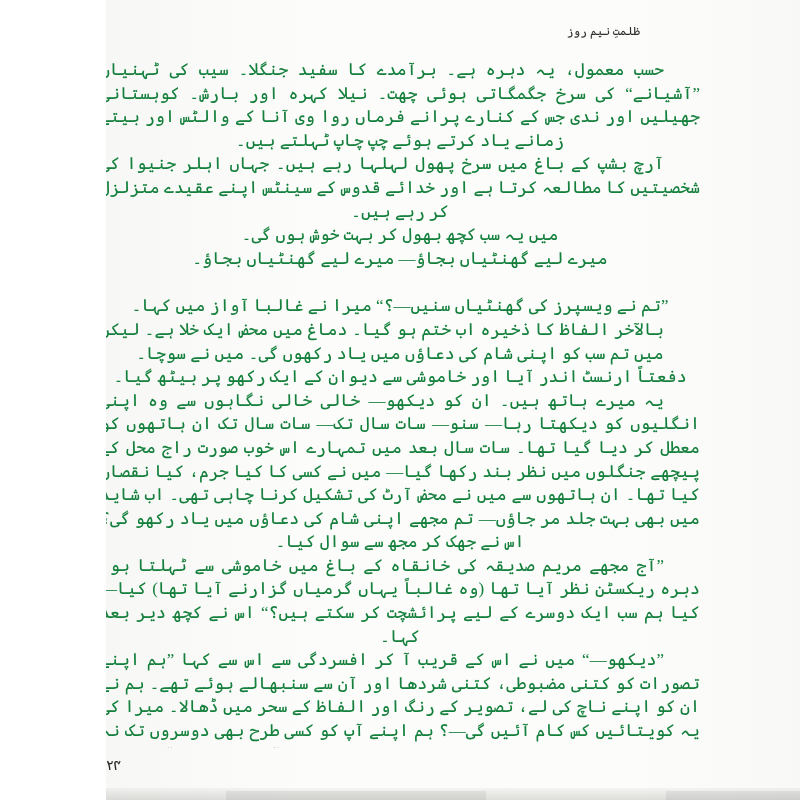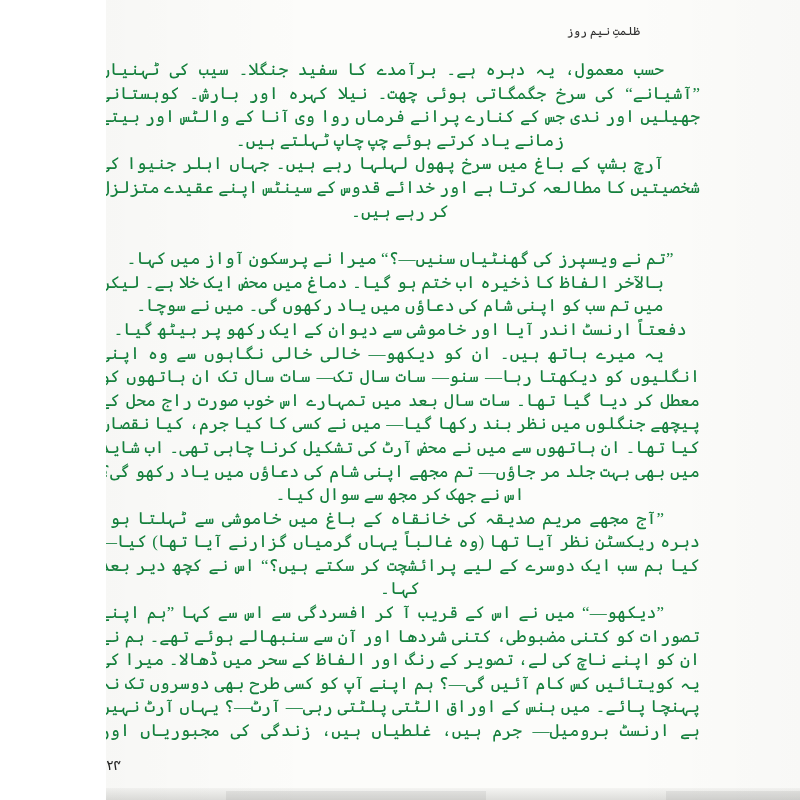--- a/index.html
+++ b/index.html
@@ -72,22 +72,24 @@
 </head>
 <body>
 
 <div class="scan-page">
 
   <div class="running-header">ظلمتِ نیم روز</div>
 
   <div class="text-column">
       <div class="para prose">حسب معمول، یہ دہرہ ہے۔ برآمدے کا سفید جنگلا۔ سیب کی ٹہنیاں ”آشیانے“ کی سرخ جگمگاتی ہوئی چھت۔ نیلا کہرہ اور بارش۔ کوہستانی جھیلیں اور ندی جس کے کنارے پرانے فرماں روا وی آنا کے والٹس اور بیتے زمانے یاد کرتے ہوئے چپ چاپ ٹہلتے ہیں۔</div>
       <div class="para prose">آرچ بشپ کے باغ میں سرخ پھول لہلہا رہے ہیں۔ جہاں اہلر جنیوا کی شخصیتیں کا مطالعہ کرتا ہے اور خدائے قدوس کے سینٹس اپنے عقیدے متزلزل کر رہے ہیں۔</div>
+      <div class="para dialogue">میں یہ سب کچھ بھول کر بہت خوش ہوں گی۔</div>
+      <div class="para dialogue">میرے لیے گھنٹیاں بجاؤ— میرے لیے گھنٹیاں بجاؤ۔</div>
       <div class="para spacer"></div>
-      <div class="para dialogue">”تم نے ویسپرز کی گھنٹیاں سنیں—؟“ میرا نے پرسکون آواز میں کہا۔</div>
+      <div class="para dialogue">”تم نے ویسپرز کی گھنٹیاں سنیں—؟“ میرا نے غالبا آواز میں کہا۔</div>
       <div class="para prose">بالآخر الفاظ کا ذخیرہ اب ختم ہو گیا۔ دماغ میں محض ایک خلا ہے۔ لیکن میں تم سب کو اپنی شام کی دعاؤں میں یاد رکھوں گی۔ میں نے سوچا۔</div>
       <div class="para dialogue">دفعتاً ارنسٹ اندر آیا اور خاموشی سے دیوان کے ایک رکھو پر بیٹھ گیا۔</div>
       <div class="para prose">یہ میرے ہاتھ ہیں۔ ان کو دیکھو— خالی خالی نگاہوں سے وہ اپنی انگلیوں کو دیکھتا رہا— سنو— سات سال تک— سات سال تک ان ہاتھوں کو معطل کر دیا گیا تھا۔ سات سال بعد میں تمہارے اس خوب صورت راج محل کے پیچھے جنگلوں میں نظر بند رکھا گیا— میں نے کسی کا کیا جرم، کیا نقصان کیا تھا۔ ان ہاتھوں سے میں نے محض آرٹ کی تشکیل کرنا چاہی تھی۔ اب شاید میں بھی بہت جلد مر جاؤں— تم مجھے اپنی شام کی دعاؤں میں یاد رکھو گی؟ اس نے جھک کر مجھ سے سوال کیا۔</div>
       <div class="para prose">”آج مجھے مریم صدیقہ کی خانقاہ کے باغ میں خاموشی سے ٹہلتا ہوا دہرہ ریکسٹن نظر آیا تھا (وہ غالباً یہاں گرمیاں گزارنے آیا تھا) کیا— کیا ہم سب ایک دوسرے کے لیے پرائشچت کر سکتے ہیں؟“ اس نے کچھ دیر بعد کہا۔</div>
       <div class="para prose">”دیکھو—“ میں نے اس کے قریب آ کر افسردگی سے اس سے کہا ”ہم اپنے تصورات کو کتنی مضبوطی، کتنی شردھا اور آن سے سنبھالے ہوئے تھے۔ ہم نے ان کو اپنے ناچ کی لے، تصویر کے رنگ اور الفاظ کے سحر میں ڈھالا۔ میرا کی یہ کویتائیں کس کام آئیں گی—؟ ہم اپنے آپ کو کسی طرح بھی دوسروں تک نہ پہنچا پائے۔ میں ہنس کے اوراق الٹتی پلٹتی رہی— آرٹ—؟ یہاں آرٹ نہیں ہے ارنسٹ برومیل— جرم ہیں، غلطیاں ہیں، زندگی کی مجبوریاں اور زیادتیاں ہیں، مختلف شخصیتیں ہیں۔ تم جرمن ہو، میں مسلمان ہوں۔ میرا ہندو ہے۔ اہلر برطانوی ہے۔“</div>
     </div>
 
   <div class="page-number">۲۴</div>
 
   <div class="scan-edge-bottom">

